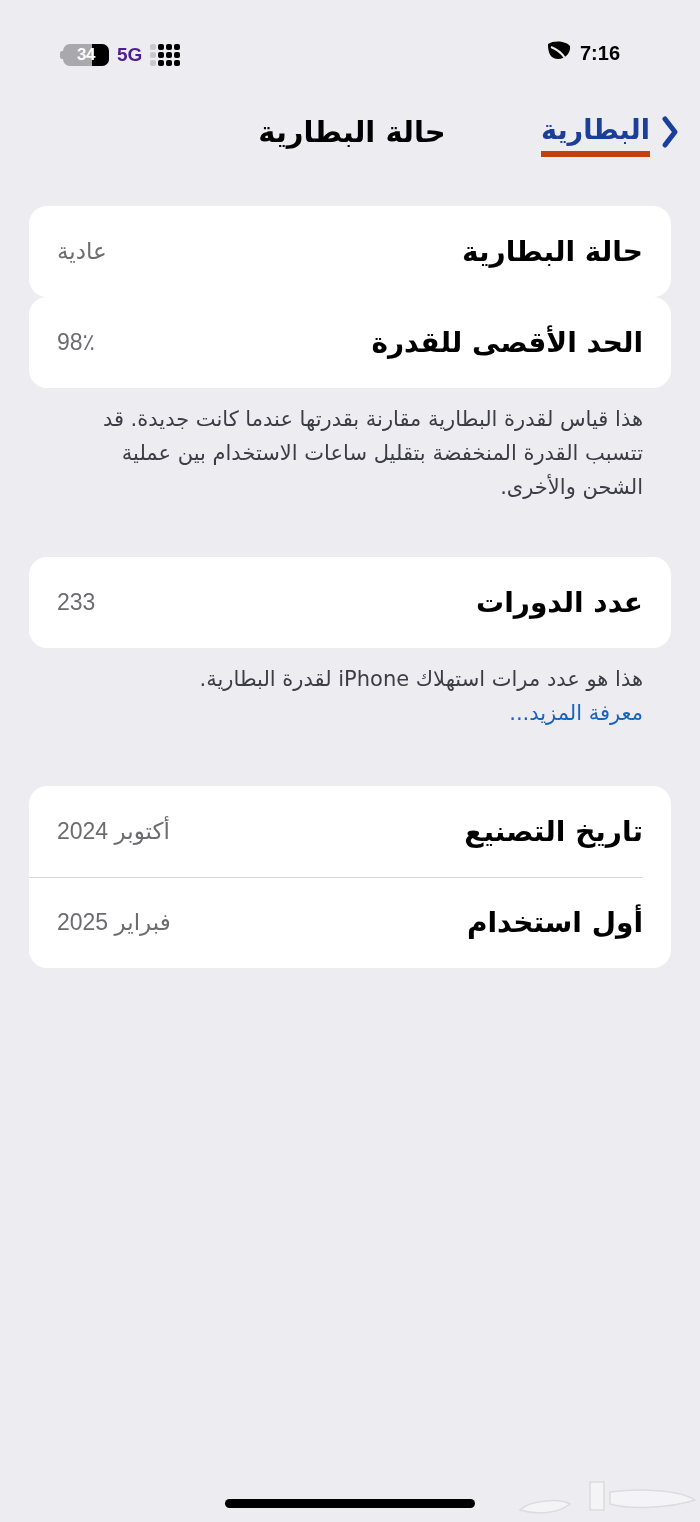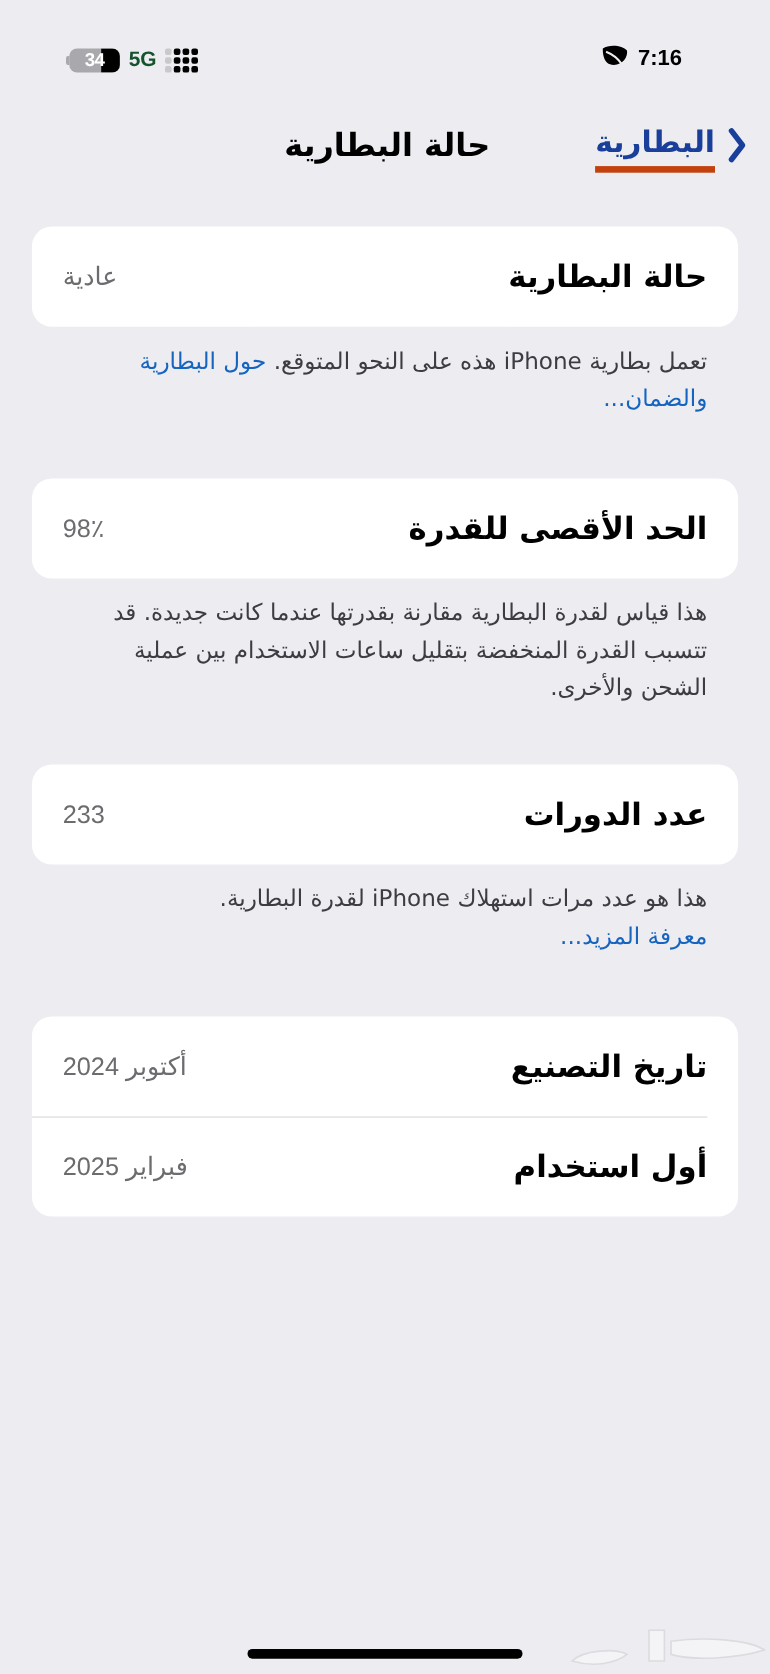--- a/index.html
+++ b/index.html
@@ -17,21 +17,21 @@
     .battery {
       position: relative; width: 46px; height: 22px; border-radius: 7px;
       background: #a9a9ad; overflow: hidden; display: flex; align-items: center; justify-content: center;
     }
     .battery .fill { position: absolute; right: 0; top: 0; bottom: 0; width: 38%; background: #000; }
     .battery .bat-text {
       position: relative; color: #fff; font-weight: bold; font-size: 17px; letter-spacing: -0.5px;
       font-family: "Liberation Sans", sans-serif;
     }
     .battery-nub { width: 3px; height: 8px; background: #a9a9ad; border-radius: 2px 0 0 2px; margin-right: -8px; }
-    .net-label { font-weight: bold; font-size: 19px; color: #14532d; font-family: "Liberation Sans", sans-serif; }
+    .net-label { font-weight: bold; font-size: 19px; color: #4c1d95; font-family: "Liberation Sans", sans-serif; }
     .signal { display: grid; grid-template-columns: repeat(4, 6px); grid-template-rows: repeat(3, 6px); gap: 2px; align-items: end; }
     .signal span { width: 6px; height: 6px; background: #000; border-radius: 2px; }
     .signal span.dim { background: #c9c9cc; }
 
     .sb-right { position: absolute; right: 80px; top: 2px; display: flex; align-items: center; gap: 8px; direction: ltr; }
     .time { font-weight: bold; font-size: 20px; color: #000; font-family: "Liberation Sans", sans-serif; }
 
     
     .nav-bar { position: absolute; top: 110px; left: 0; width: 700px; height: 50px; direction: rtl; }
     .back-button { position: absolute; right: 20px; top: 0; display: flex; align-items: center; gap: 10px; cursor: pointer; }
@@ -121,24 +121,20 @@
   </div>
 
   <div class="content">
 
     <div class="card">
       <div class="row">
         <span class="label">حالة البطارية</span>
         <span class="value">عادية</span>
       </div>
     </div>
-    <div class="footnote" style="height:138px;">
-      <span>تعمل بطارية iPhone هذه على النحو المتوقع.</span>
-      <span class="link">حول البطارية والضمان...</span>
-    </div>
 
     <div class="card">
       <div class="row">
         <span class="label">الحد الأقصى للقدرة</span>
         <span class="value">98٪</span>
       </div>
     </div>
     <div class="footnote" style="height:169px; padding-right:28px; padding-left:60px;">
       <span>هذا قياس لقدرة البطارية مقارنة بقدرتها عندما كانت جديدة. قد تتسبب القدرة المنخفضة بتقليل ساعات الاستخدام بين عملية الشحن والأخرى.</span>
     </div>

